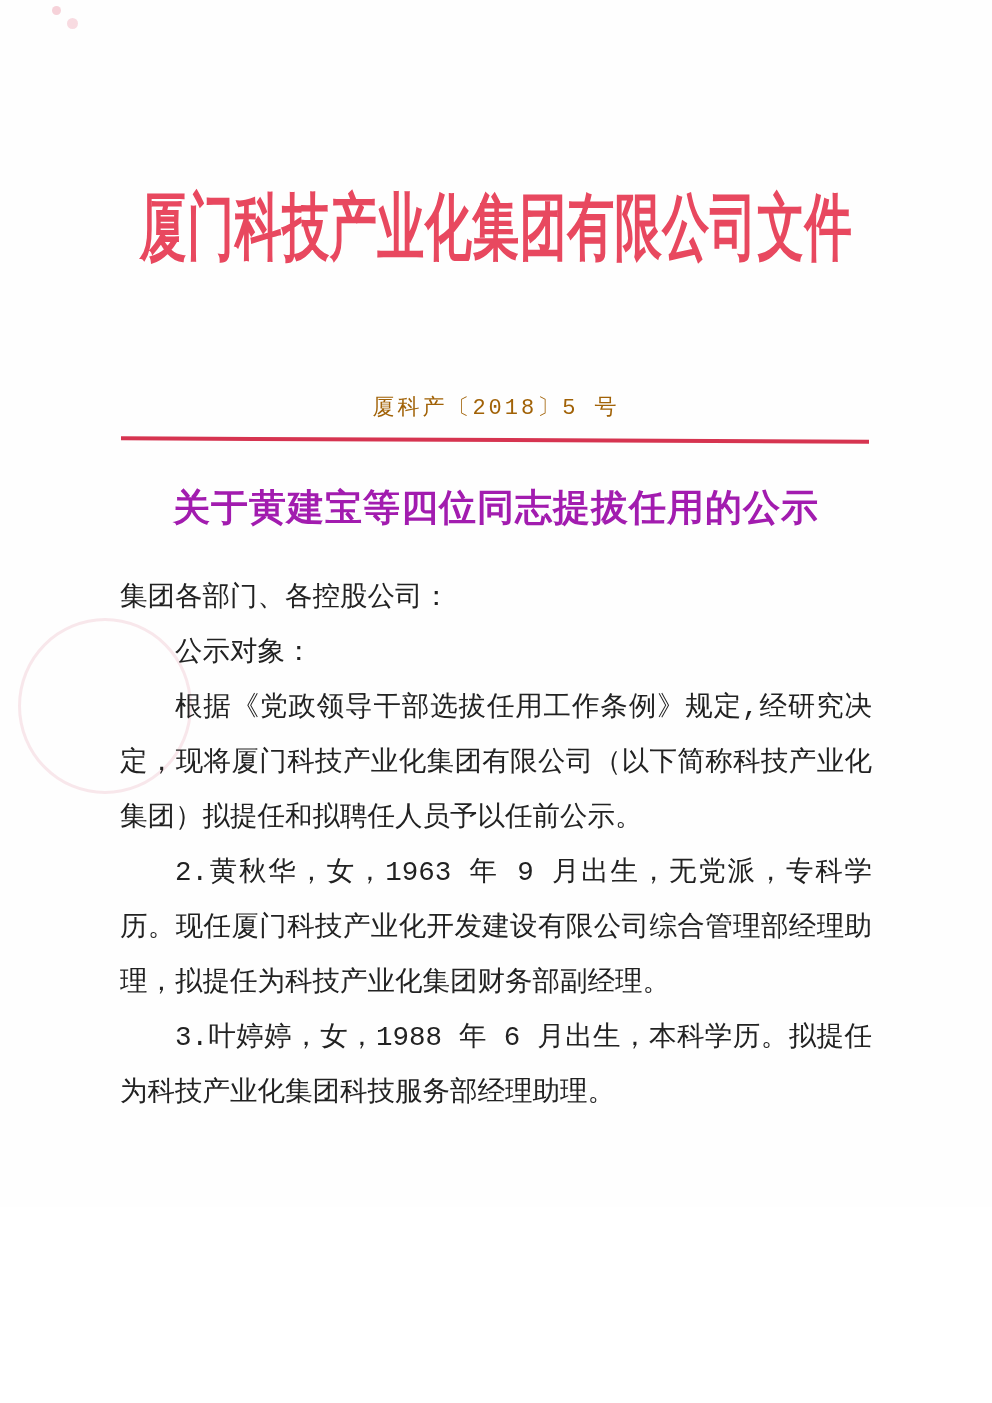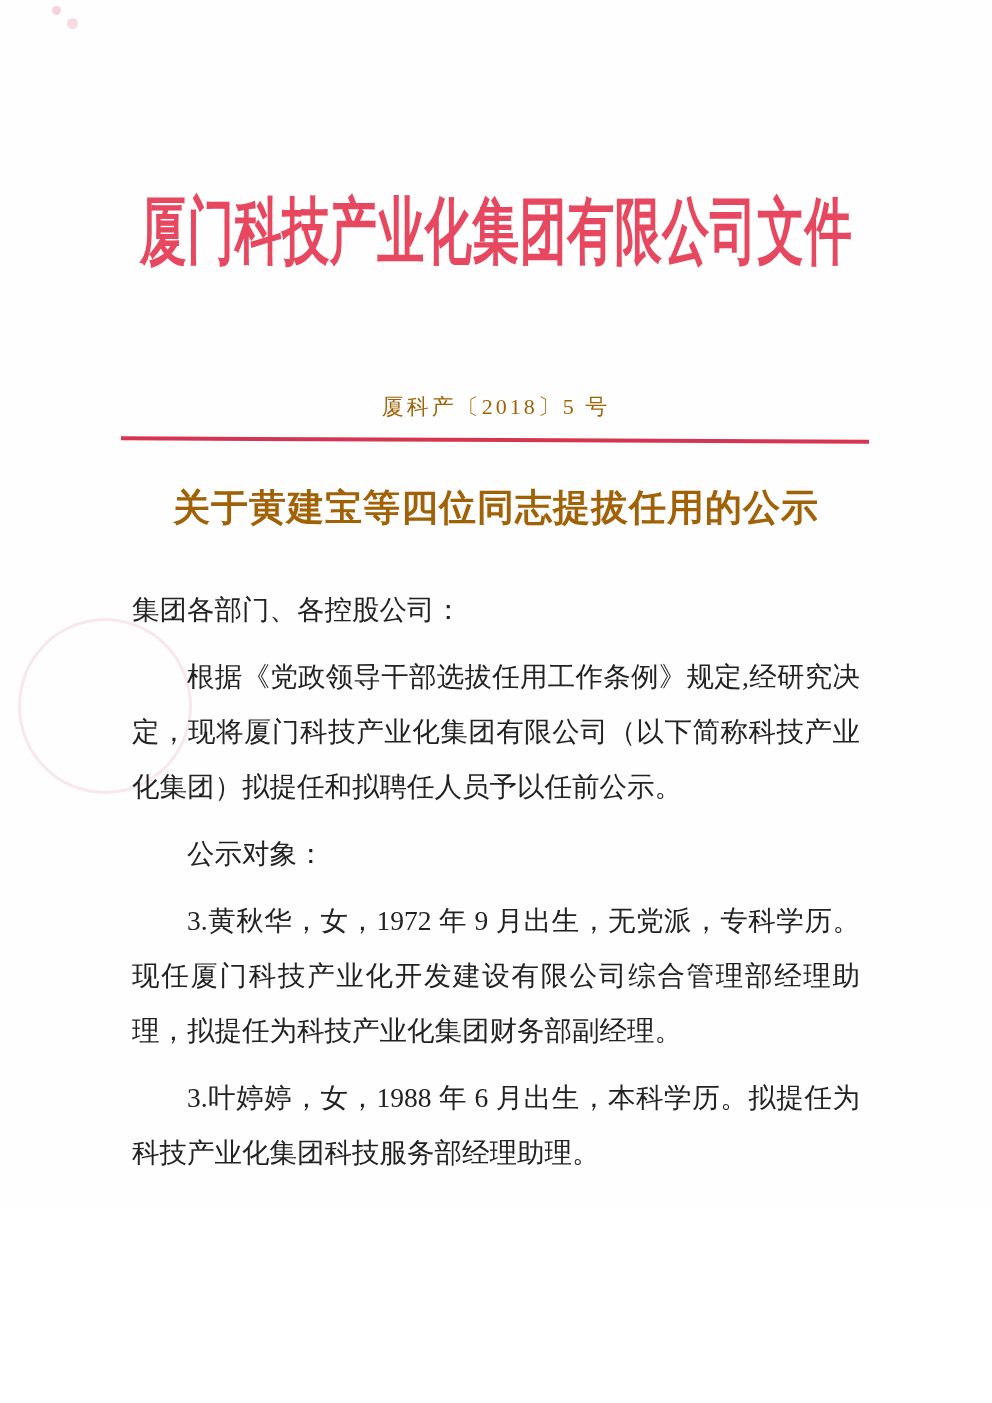--- a/index.html
+++ b/index.html
@@ -6,21 +6,21 @@
     margin: 0;
     padding: 0;
     background: #ffffff;
   }
   .page {
     position: relative;
     width: 992px;
     height: 1207px;
     background: #fefefe;
     overflow: hidden;
-    font-family: Liberation Serif, serif;
+    font-family: Liberation Mono, monospace;
     --header-red: #e8485f;
     --rule-red: #d63450;
     --ink: #222222;
   }
   .speck {
     position: absolute;
     border-radius: 50%;
     background: rgba(233, 130, 150, 0.35);
   }
   .speck.s1 { left: 52px; top: 6px;  width: 9px;  height: 9px; }
@@ -62,21 +62,21 @@
   }
   .doc-title {
     position: absolute;
     top: 483px;
     left: 0;
     width: 100%;
     text-align: center;
     font-size: 37px;
     font-weight: bold;
     letter-spacing: 1px;
-    color: #a16207;
+    color: #a21caf;
     white-space: nowrap;
   }
   .seal {
     position: absolute;
     left: 18px;
     top: 618px;
     width: 168px;
     height: 170px;
     border: 3px solid rgba(224, 130, 148, 0.18);
     border-radius: 50%;
@@ -88,21 +88,21 @@
     top: 570px;
     left: 120px;
     width: 752px;
     color: var(--ink);
     font-size: 27.5px;
     line-height: 55px;
     text-align: justify;
     text-justify: inter-ideograph;
   }
   .body-text p {
-    margin: 12px;
+    margin: 0;
     padding: 0;
   }
   .para {
     text-indent: 2em;
   }
   .salutation {
     text-indent: 0;
   }
 </style>
 </head>
@@ -118,19 +118,19 @@
   <div class="doc-number">厦科产〔2018〕5 号</div>
 
   <div class="red-rule"></div>
 
   <div class="doc-title">关于黄建宝等四位同志提拔任用的公示</div>
 
   <div class="seal"></div>
 
   <div class="body-text">
     <p class="salutation">集团各部门、各控股公司：</p>
+    <p class="para">公示对象：</p>
     <p class="para">根据《党政领导干部选拔任用工作条例》规定,经研究决定，现将厦门科技产业化集团有限公司（以下简称科技产业化集团）拟提任和拟聘任人员予以任前公示。</p>
-    <p class="para">公示对象：</p>
-    <p class="para">3.黄秋华，女，1972 年 9 月出生，无党派，专科学历。现任厦门科技产业化开发建设有限公司综合管理部经理助理，拟提任为科技产业化集团财务部副经理。</p>
+    <p class="para">2.黄秋华，女，1963 年 9 月出生，无党派，专科学历。现任厦门科技产业化开发建设有限公司综合管理部经理助理，拟提任为科技产业化集团财务部副经理。</p>
     <p class="para">3.叶婷婷，女，1988 年 6 月出生，本科学历。拟提任为科技产业化集团科技服务部经理助理。</p>
   </div>
 
 </div>
 
 </body></html>

